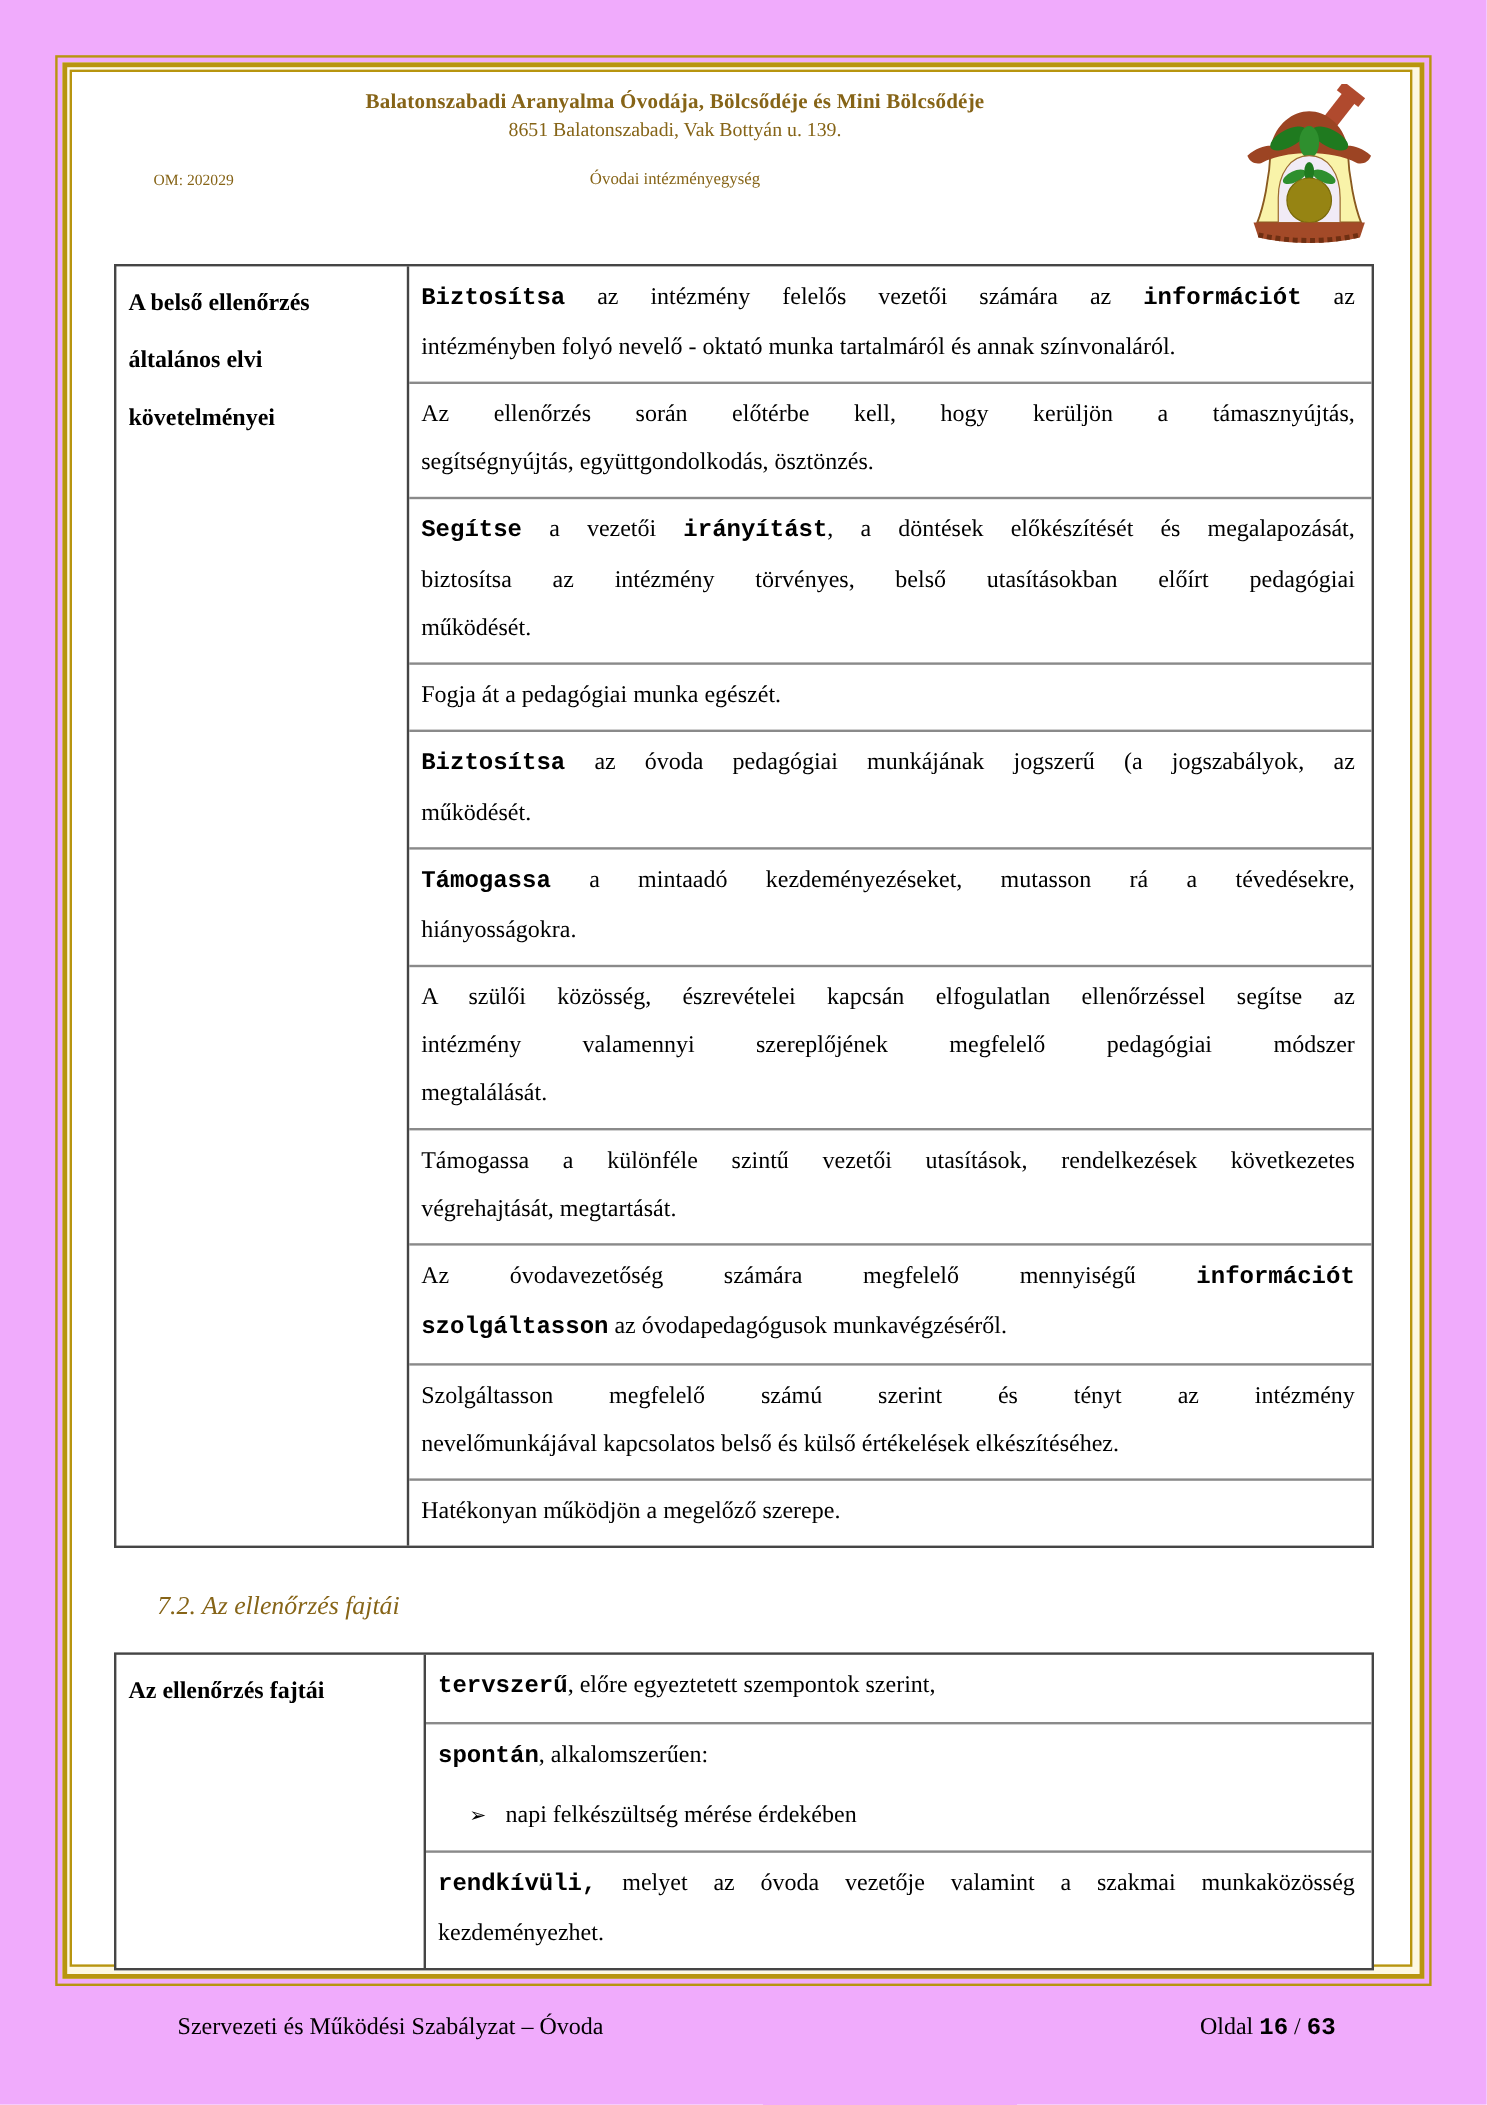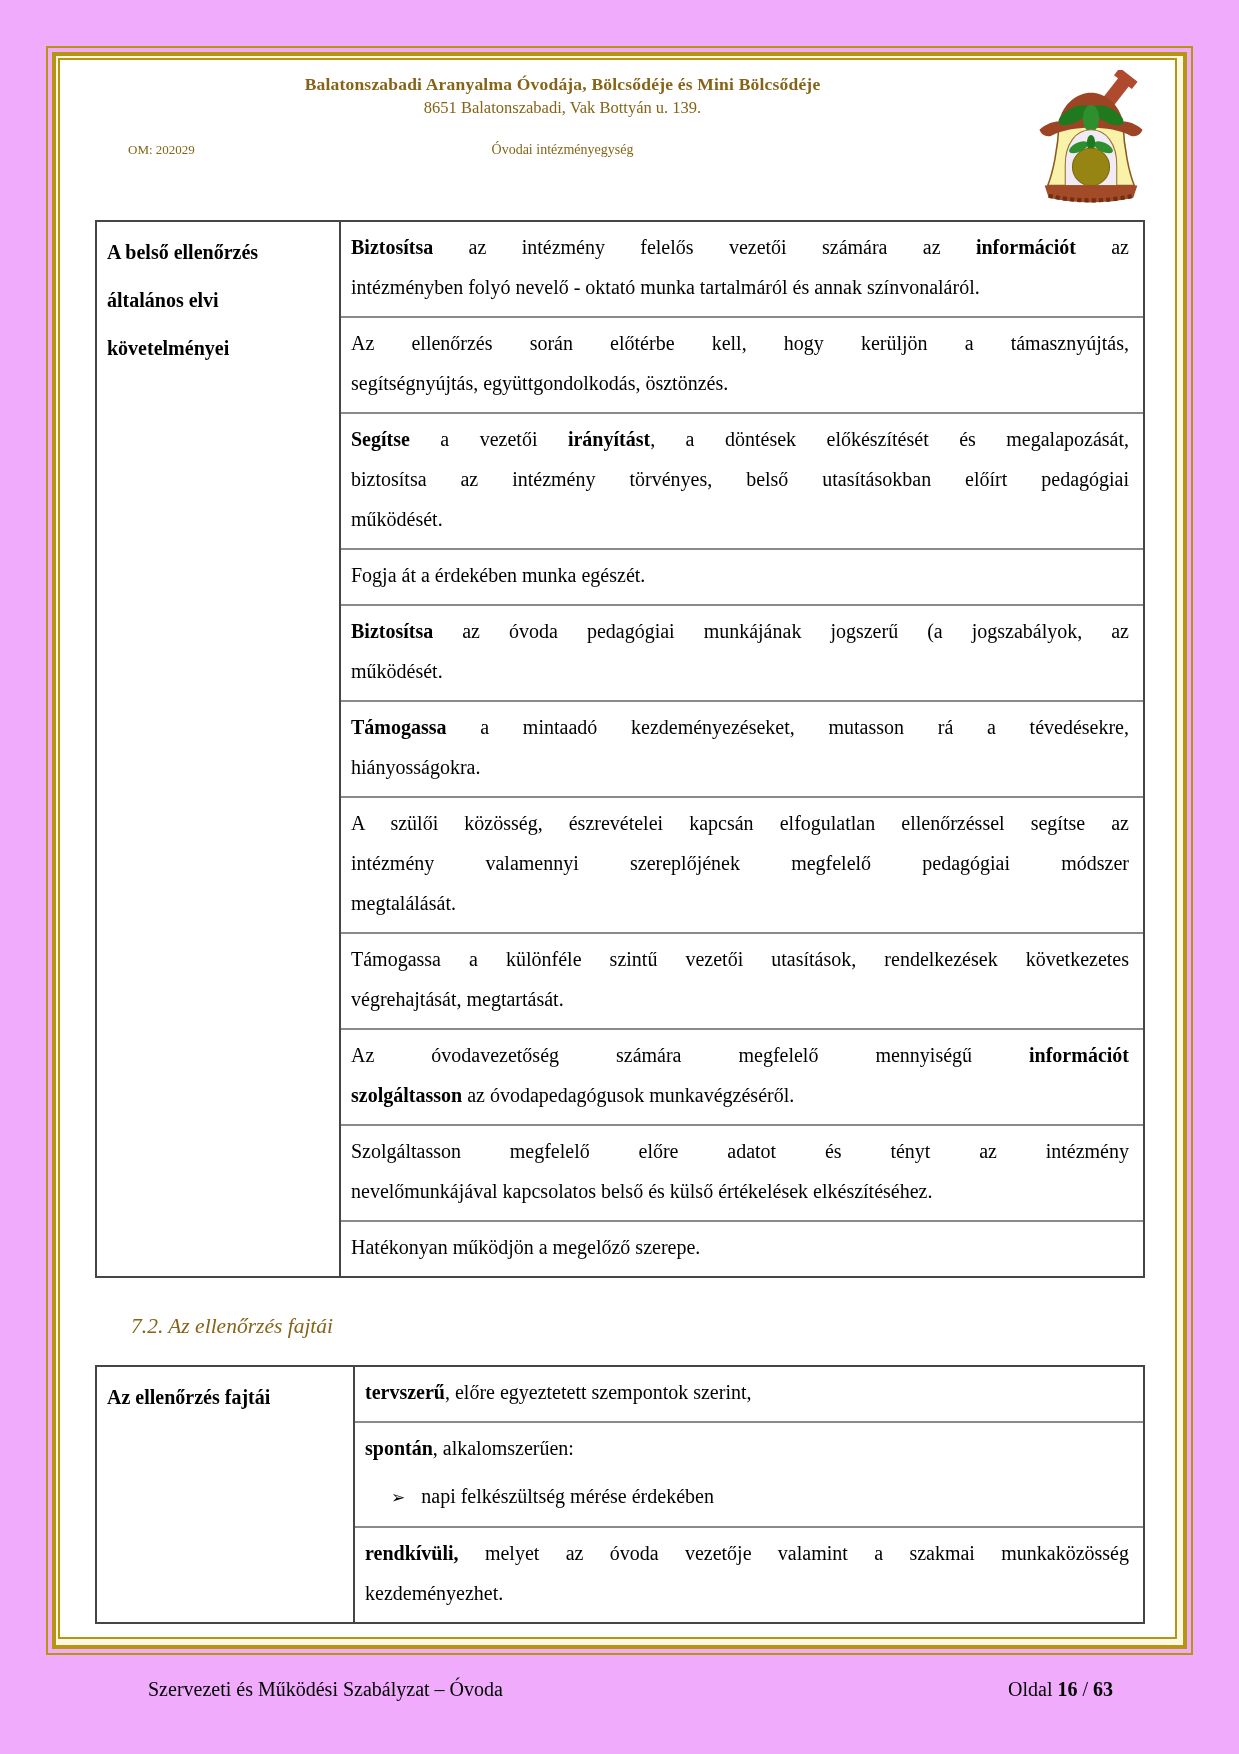--- a/index.html
+++ b/index.html
@@ -58,21 +58,21 @@
   }
 
   
   .footer {
     position:absolute; left:60px; right:60px; top:1678px;
     display:flex; justify-content:space-between; align-items:baseline;
     font-size:20px;
   }
   .footer .f-left { margin-left:88px; }
   .footer .f-right { margin-right:66px; }
-  b { font-weight:bold; }
+  b { font-weight:bold;font-family:Liberation Mono, monospace; }
 </style>
 </head>
 <body>
 
 <div class="page">
   <div class="frame-outer">
     <div class="frame-inner">
       <div class="frame-inner2">
         <div class="content">
 
@@ -119,21 +119,21 @@
                 <div class="trow">
                   <div class="tline just"><span>Az ellenőrzés során előtérbe kell, hogy kerüljön a támasznyújtás,</span></div>
                   <div class="tline"><span>segítségnyújtás, együttgondolkodás, ösztönzés.</span></div>
                 </div>
                 <div class="trow">
                   <div class="tline just"><b>Segítse</b><span> a vezetői </span><b>irányítást</b><span>, a döntések előkészítését és megalapozását,</span></div>
                   <div class="tline just"><span>biztosítsa az intézmény törvényes, belső utasításokban előírt pedagógiai</span></div>
                   <div class="tline"><span>működését.</span></div>
                 </div>
                 <div class="trow">
-                  <div class="tline"><span>Fogja át a érdekében munka egészét.</span></div>
+                  <div class="tline"><span>Fogja át a pedagógiai munka egészét.</span></div>
                 </div>
                 <div class="trow">
                   <div class="tline just"><b>Biztosítsa</b><span> az óvoda pedagógiai munkájának jogszerű (a jogszabályok, az</span></div>
                   <div class="tline"><span>működését.</span></div>
                 </div>
                 <div class="trow">
                   <div class="tline just"><b>Támogassa</b><span> a mintaadó kezdeményezéseket, mutasson rá a tévedésekre,</span></div>
                   <div class="tline"><span>hiányosságokra.</span></div>
                 </div>
                 <div class="trow">
@@ -143,21 +143,21 @@
                 </div>
                 <div class="trow">
                   <div class="tline just"><span>Támogassa a különféle szintű vezetői utasítások, rendelkezések következetes</span></div>
                   <div class="tline"><span>végrehajtását, megtartását.</span></div>
                 </div>
                 <div class="trow">
                   <div class="tline just"><span>Az óvodavezetőség számára megfelelő mennyiségű </span><b>információt</b></div>
                   <div class="tline"><b>szolgáltasson</b><span> az óvodapedagógusok munkavégzéséről.</span></div>
                 </div>
                 <div class="trow">
-                  <div class="tline just"><span>Szolgáltasson megfelelő előre adatot és tényt az intézmény</span></div>
+                  <div class="tline just"><span>Szolgáltasson megfelelő számú szerint és tényt az intézmény</span></div>
                   <div class="tline"><span>nevelőmunkájával kapcsolatos belső és külső értékelések elkészítéséhez.</span></div>
                 </div>
                 <div class="trow">
                   <div class="tline"><span>Hatékonyan működjön a megelőző szerepe.</span></div>
                 </div>
               </div>
           </div>
 
           <div class="sec">7.2. Az ellenőrzés fajtái</div>
 

